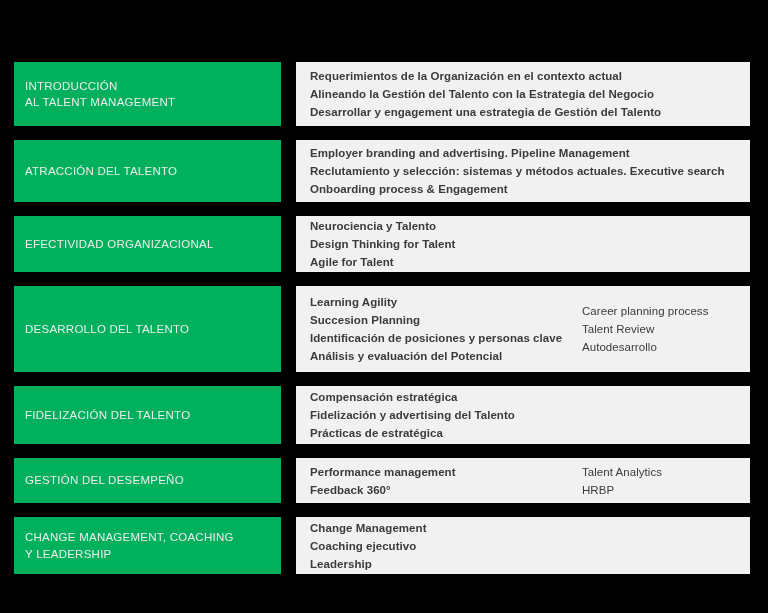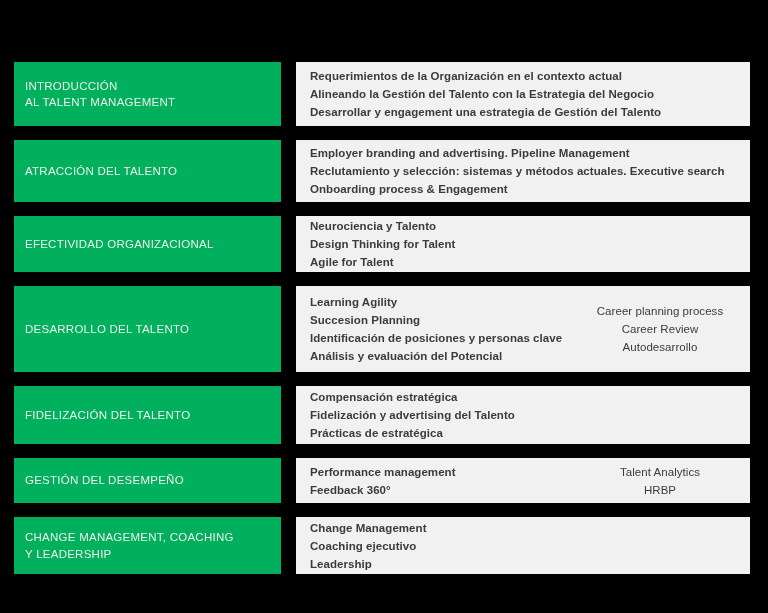--- a/index.html
+++ b/index.html
@@ -70,21 +70,21 @@
     color: #3B3B3B;
   }
 
   .topics-col {
     display: flex;
     flex-direction: column;
     justify-content: center;
   }
 
   .topics-col.col-main { flex: 0 0 272px; font-weight: bold; }
-  .topics-col.col-secondary { flex: 1 1 auto; align-items: center; }
+  .topics-col.col-secondary { flex: 1 1 auto; }
 
   .topic-line {
     font-size: 11.5px;
     line-height: 18px;
     color: #3B3B3B;
     letter-spacing: 0.05px;
     white-space: nowrap;
   }
 </style>
 </head>
@@ -136,21 +136,21 @@
       <div class="spacer-col"></div>
       <div class="topics-panel">
         <div class="topics-col col-main">
           <div class="topic-line">Learning Agility</div>
           <div class="topic-line">Succesion Planning</div>
           <div class="topic-line">Identificación de posiciones y personas clave</div>
           <div class="topic-line">Análisis y evaluación del Potencial</div>
         </div>
         <div class="topics-col col-secondary">
           <div class="topic-line">Career planning process</div>
-          <div class="topic-line">Career Review</div>
+          <div class="topic-line">Talent Review</div>
           <div class="topic-line">Autodesarrollo</div>
         </div>
       </div>
     </div>
     <div class="row-gap" style="height: 14px; flex: 0 0 14px;"></div>
     <div class="program-row" style="height: 58px; flex: 0 0 58px;">
       <div class="module-label"><span>FIDELIZACIÓN DEL TALENTO</span></div>
       <div class="spacer-col"></div>
       <div class="topics-panel">
         <div class="topics-col col-main">

